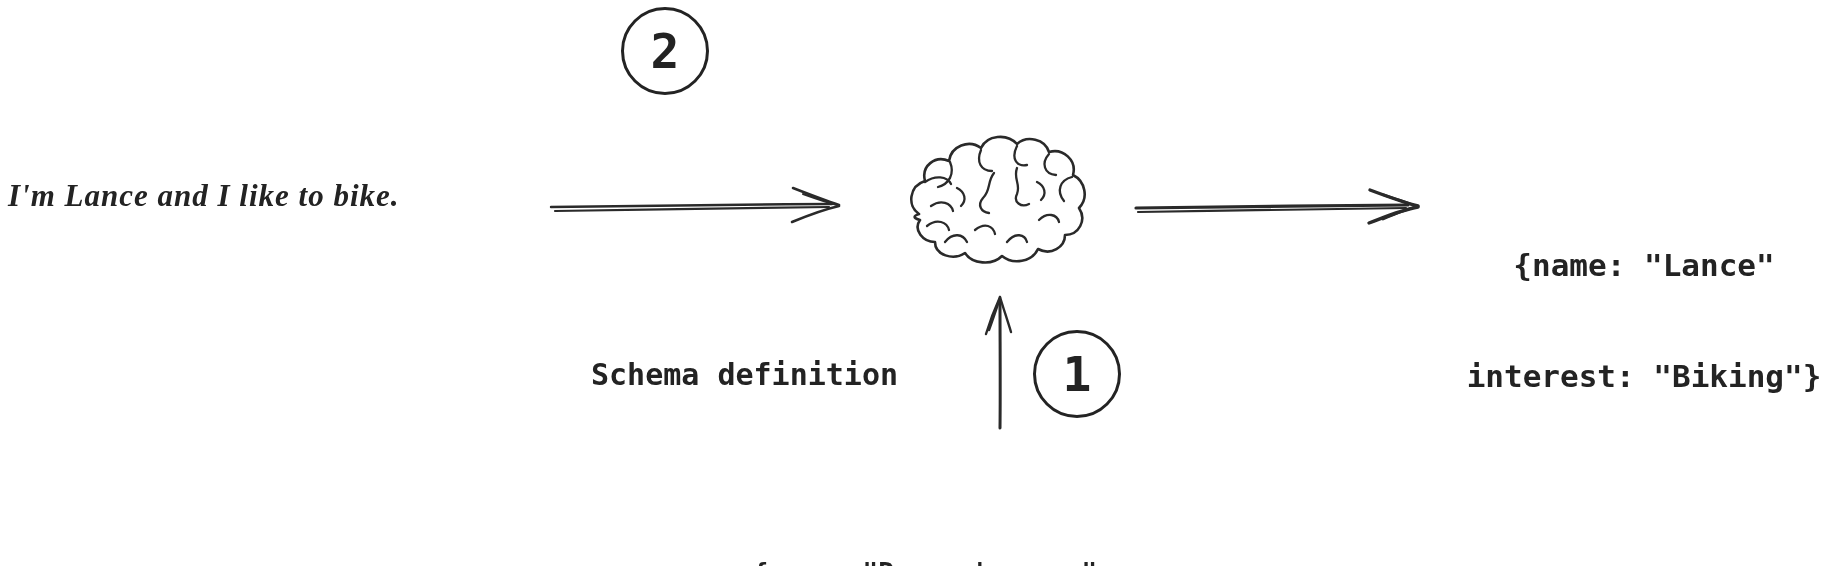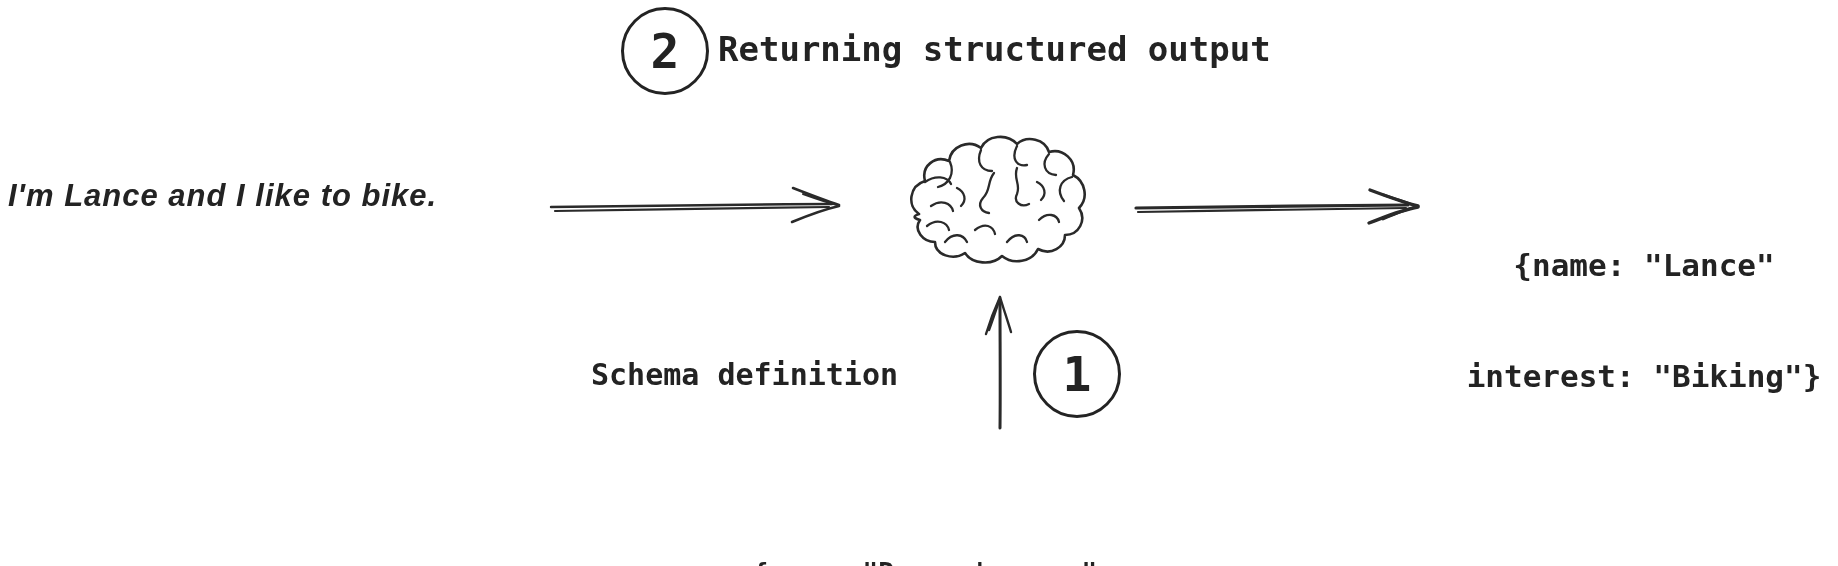--- a/index.html
+++ b/index.html
@@ -31,21 +31,21 @@
     background:#ffffff;
   }
   .badge-2{left:621px;top:7px;}
   .badge-1{left:1033px;top:330px;}
   .title{
     position:absolute;left:718px;top:29px;
     font-size:34px;line-height:40px;
   }
   .input-text{
     position:absolute;left:8px;top:176px;
-    font-family:Liberation Sans, sans-serif;
+    font-family:Liberation Serif, serif;
     font-style:italic;
     font-size:31px;line-height:40px;
     font-weight:bold;
     color:#232323;
     letter-spacing:1px;
     white-space:pre;
   }
   .output-json{
     position:absolute;left:1444px;top:173px;width:400px;
     font-size:31px;line-height:37px;
@@ -64,21 +64,20 @@
   .stroke{fill:none;stroke:#2a2a2a;stroke-linecap:round;stroke-linejoin:round;}
 </style>
 </head>
 <body>
 
 <div class="canvas">
 
   <div class="badge badge-2">
     <span>2</span>
   </div>
-  <div class="title mono">Returning structured output</div>
 
   <div class="input-text">I'm Lance and I like to bike.</div>
 
   <svg style="left:545px;top:180px;" width="305" height="52" viewBox="0 0 305 52">
     <path class="stroke" stroke-width="2.4" d="M6 27 C 90 25.5, 190 24.5, 287 24"></path>
     <path class="stroke" stroke-width="2.2" d="M10 31 C 100 29.5, 200 28, 284 27"></path>
     <path class="stroke" stroke-width="2.6" d="M248 8 C 266 15, 282 21, 294 25"></path>
     <path class="stroke" stroke-width="2.6" d="M247 42 C 264 35, 281 29, 294 26"></path>
     <path class="stroke" stroke-width="2.0" d="M258 14 C 272 19, 284 23, 292 25"></path>
   </svg>

